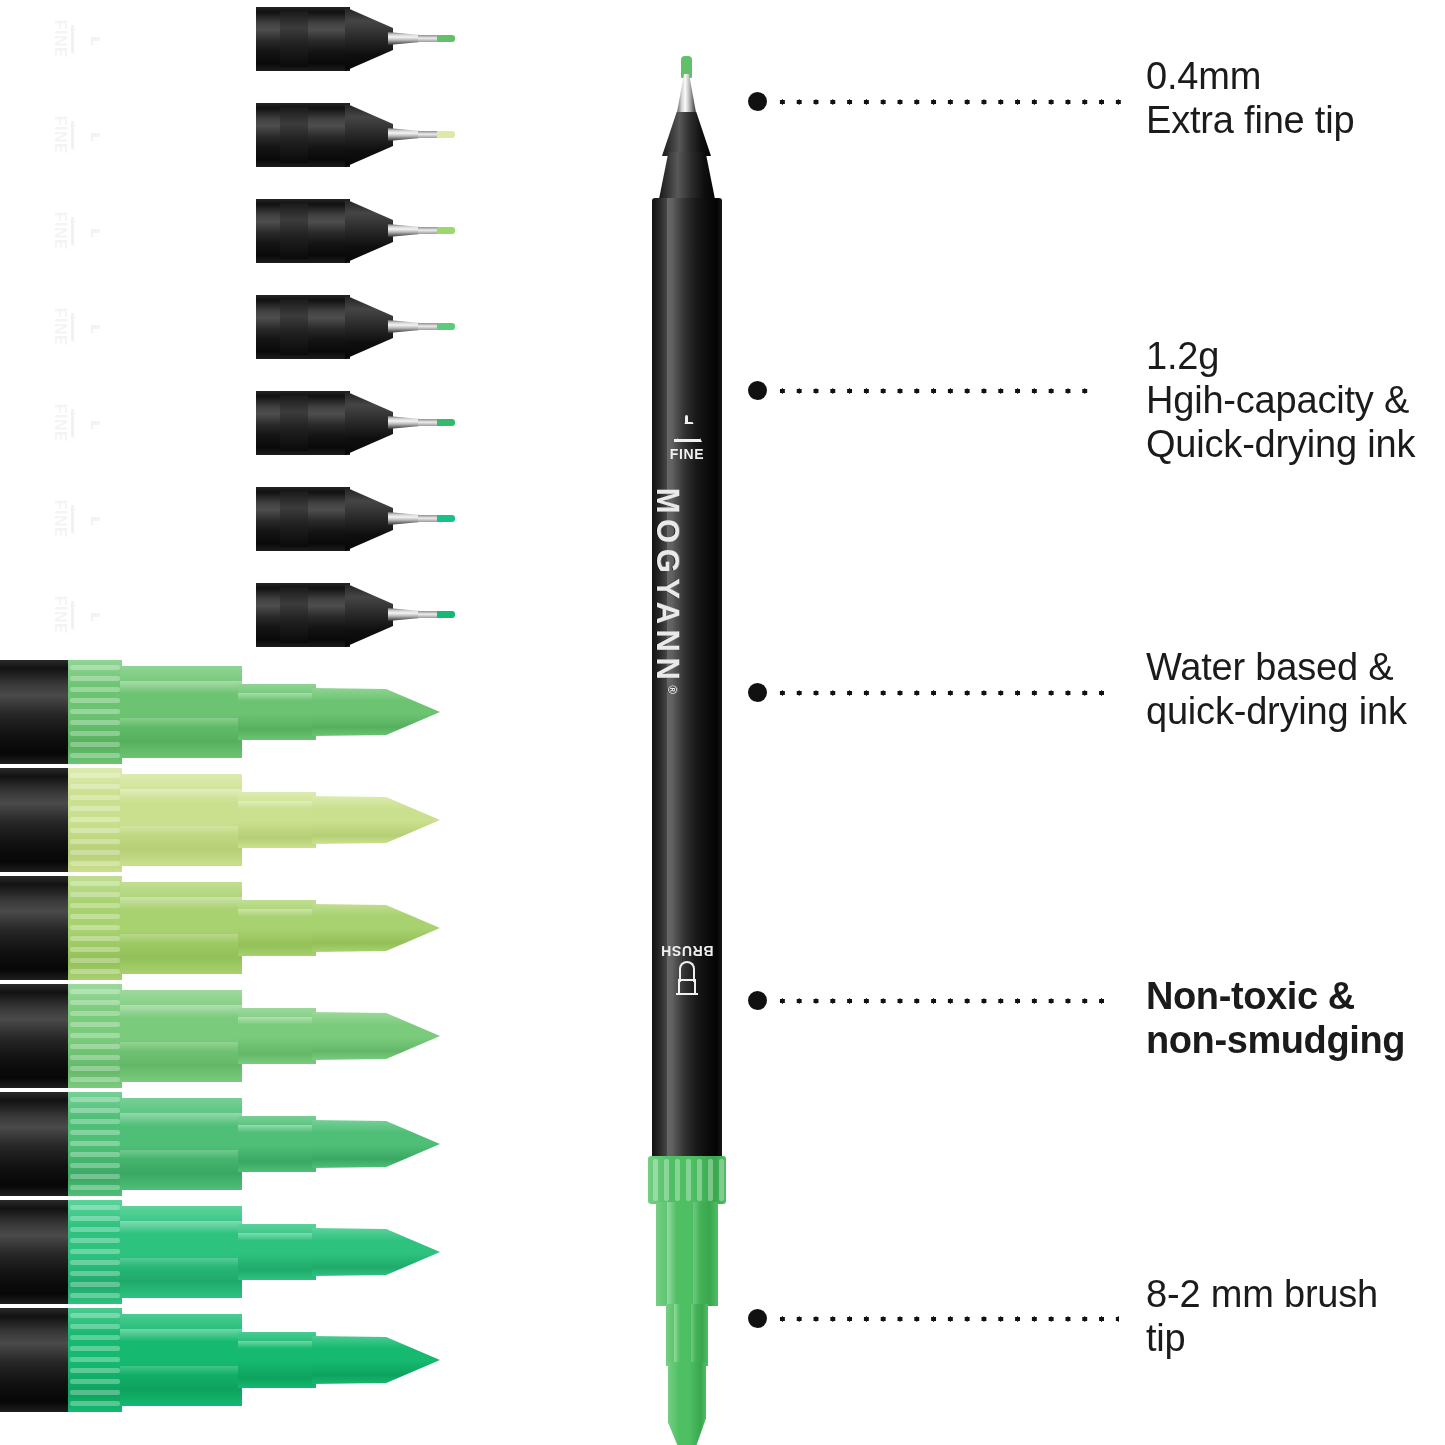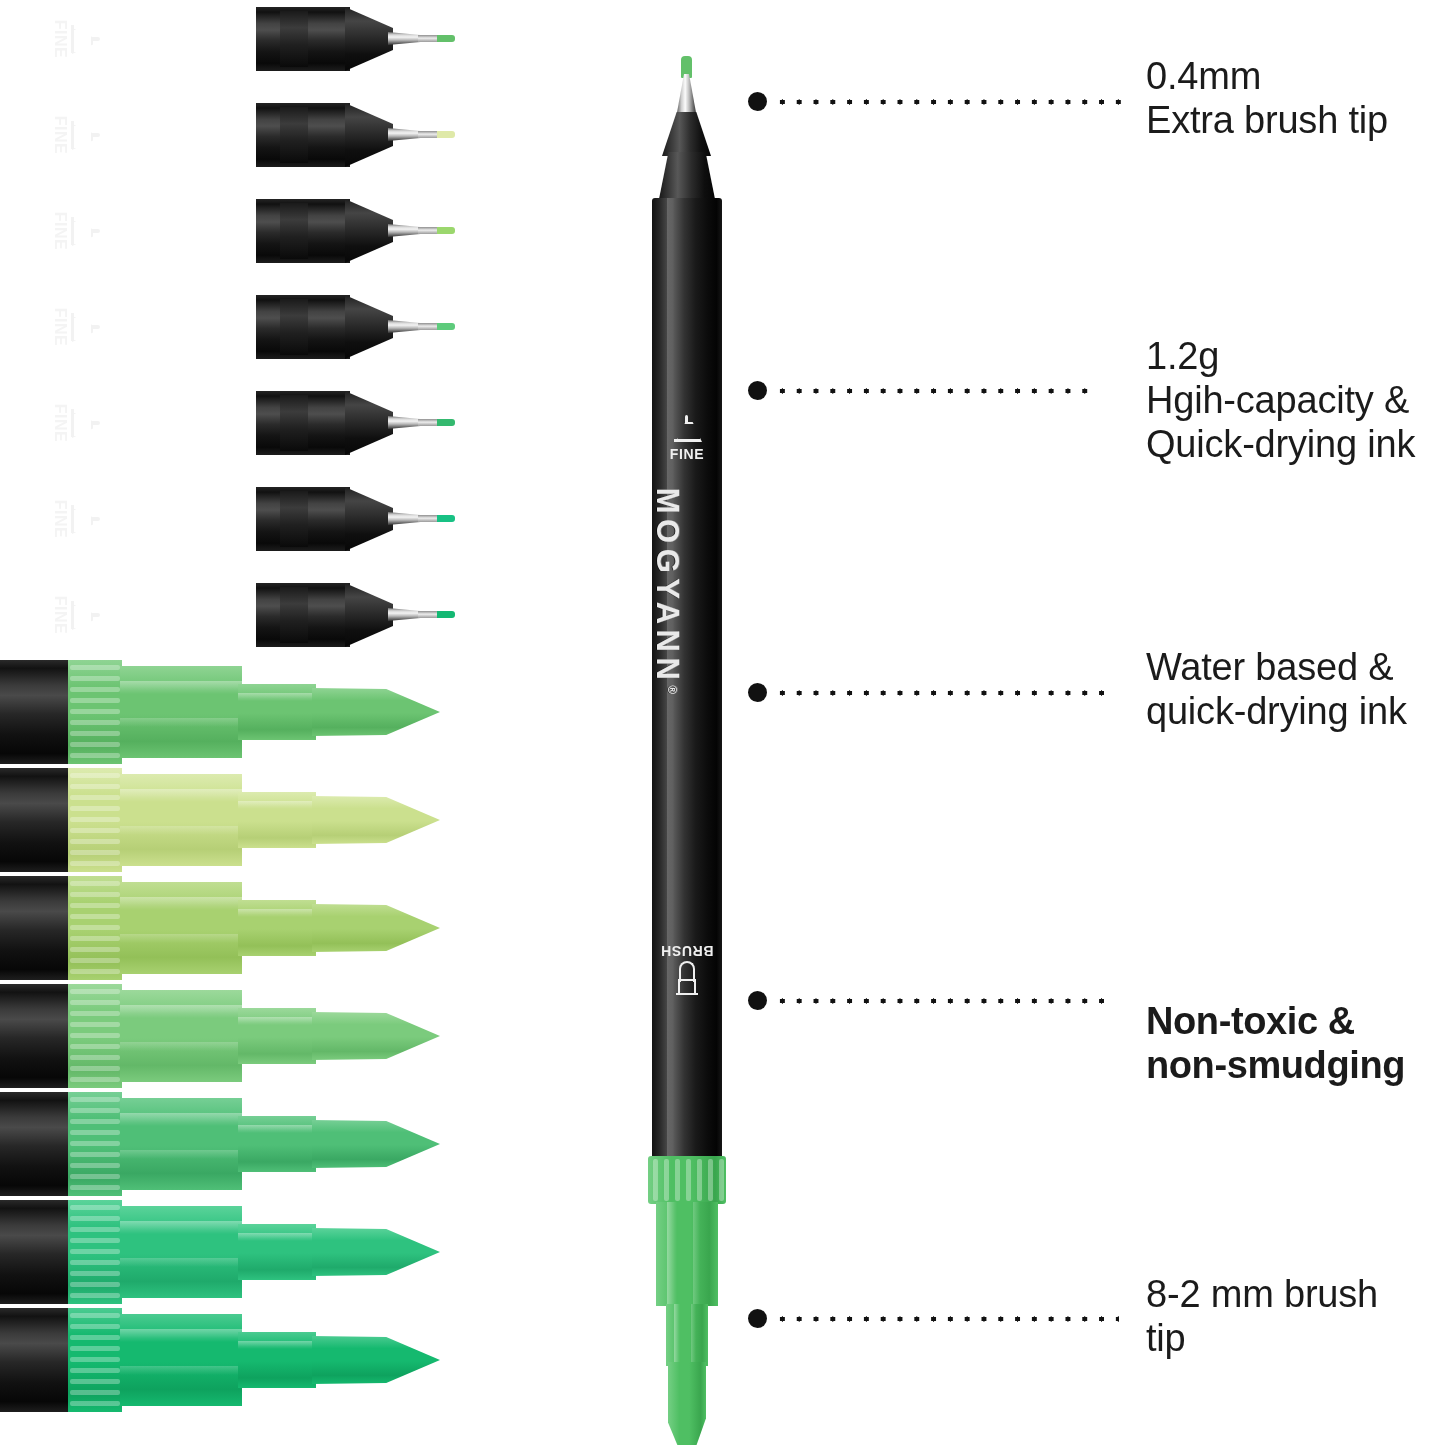--- a/index.html
+++ b/index.html
@@ -871,39 +871,39 @@
       </div>
     <div class="cp-gbrush" style="background: linear-gradient(to right, rgb(116, 207, 132) 0%, rgb(79, 191, 99) 30%, rgb(79, 191, 99) 56%, rgb(58, 166, 78) 86%, rgb(79, 191, 99) 100%);"></div>
   </div>
 
   <div id="callouts">
       <div class="callout" style="left: 748px; top: 92px;">
         <div class="callout-dot"></div>
         <div class="callout-line" style="width:355px"></div>
       </div>
       <div class="callout-text" style="left: 1146px; top: 54px;">0.4mm
-Extra brush tip</div>
+Extra fine tip</div>
       <div class="callout" style="left: 748px; top: 381px;">
         <div class="callout-dot"></div>
         <div class="callout-line" style="width:325px"></div>
       </div>
       <div class="callout-text" style="left: 1146px; top: 334px;">1.2g
 Hgih-capacity &amp;
 Quick-drying ink</div>
       <div class="callout" style="left: 748px; top: 683px;">
         <div class="callout-dot"></div>
         <div class="callout-line" style="width:330px"></div>
       </div>
       <div class="callout-text" style="left: 1146px; top: 645px;">Water based &amp;
 quick-drying ink</div>
       <div class="callout" style="left: 748px; top: 991px;">
         <div class="callout-dot"></div>
         <div class="callout-line" style="width:330px"></div>
       </div>
-      <div class="callout-text geo" style="left: 1146px; top: 999px;">Non-toxic &amp;
+      <div class="callout-text geo" style="left: 1146px; top: 974px;">Non-toxic &amp;
 non-smudging</div>
       <div class="callout" style="left: 748px; top: 1309px;">
         <div class="callout-dot"></div>
         <div class="callout-line" style="width:345px"></div>
       </div>
       <div class="callout-text" style="left: 1146px; top: 1272px;">8-2 mm brush
 tip</div>
     </div>
 
 </div>

